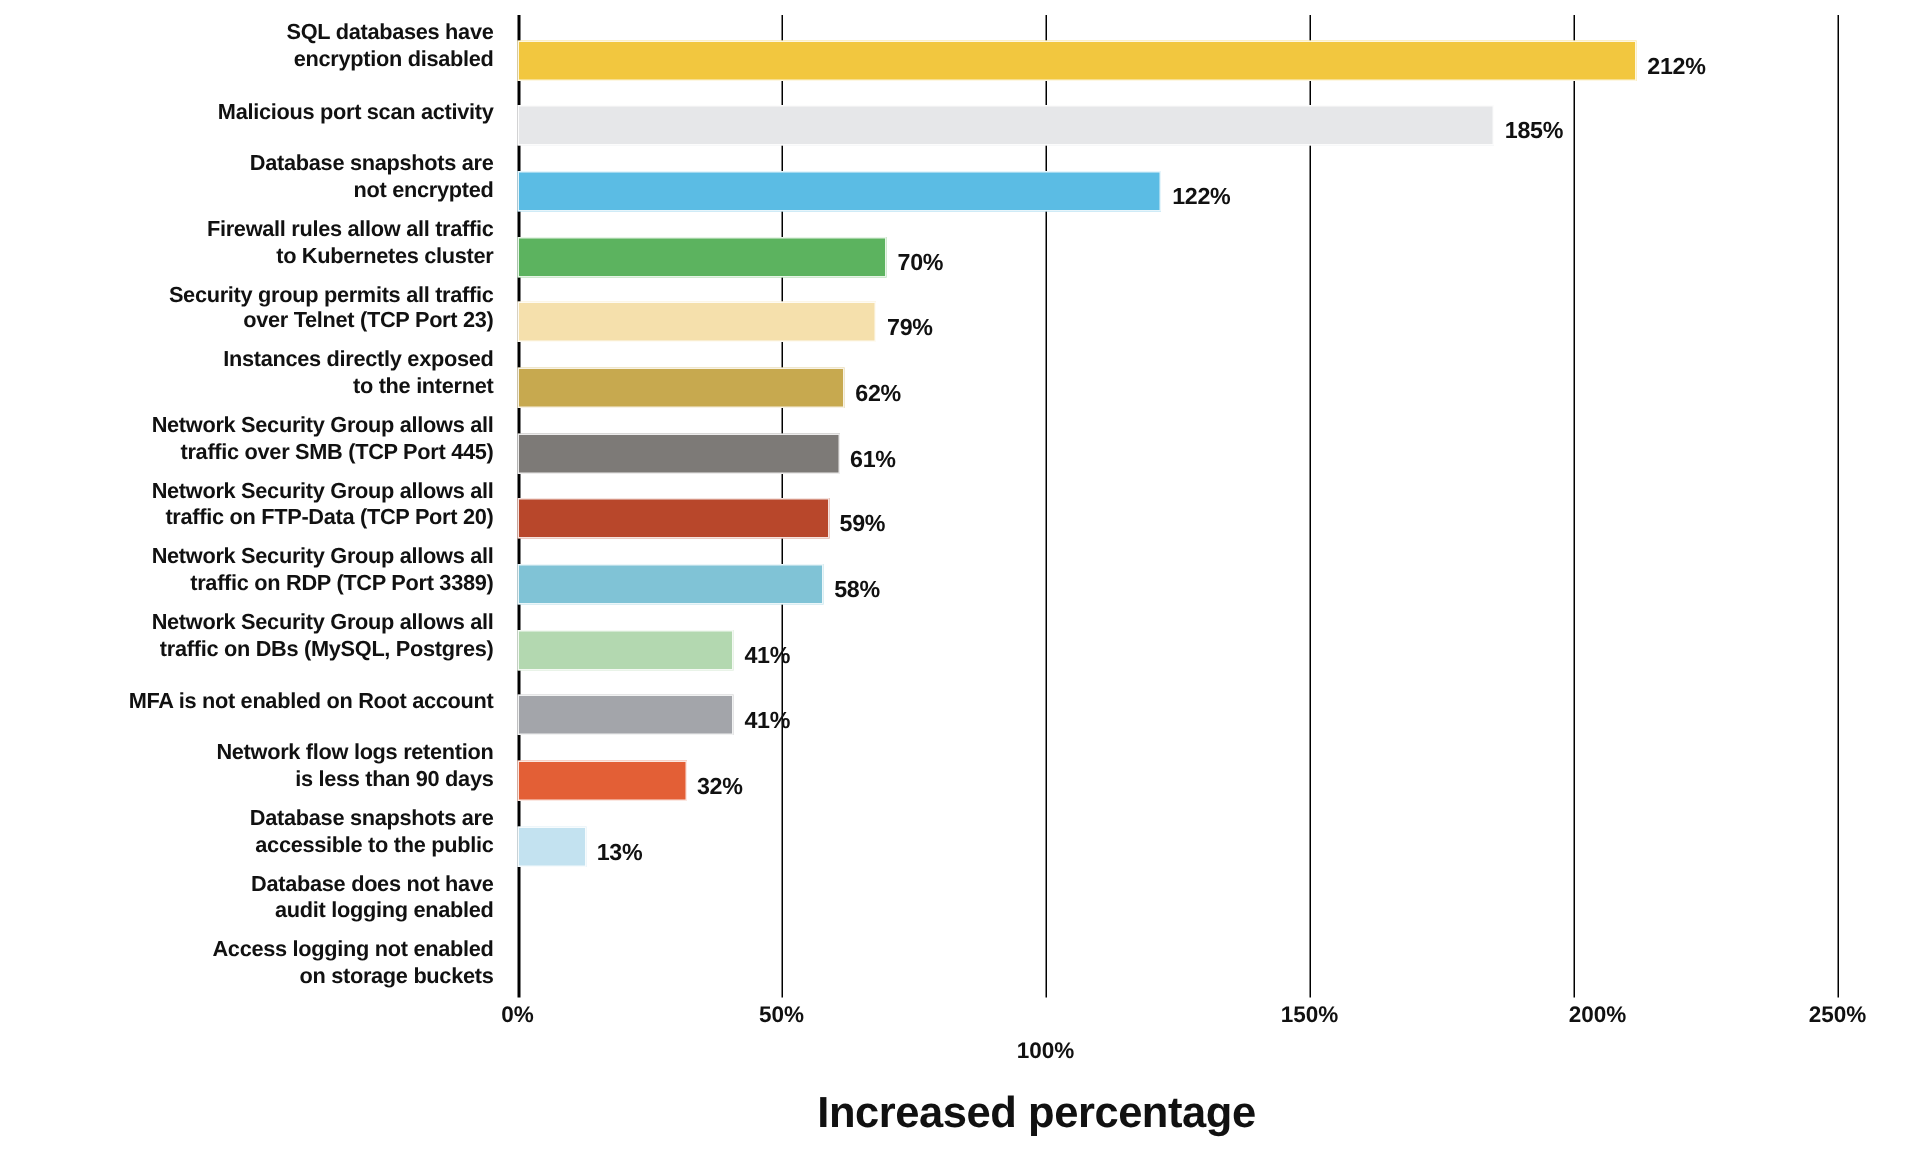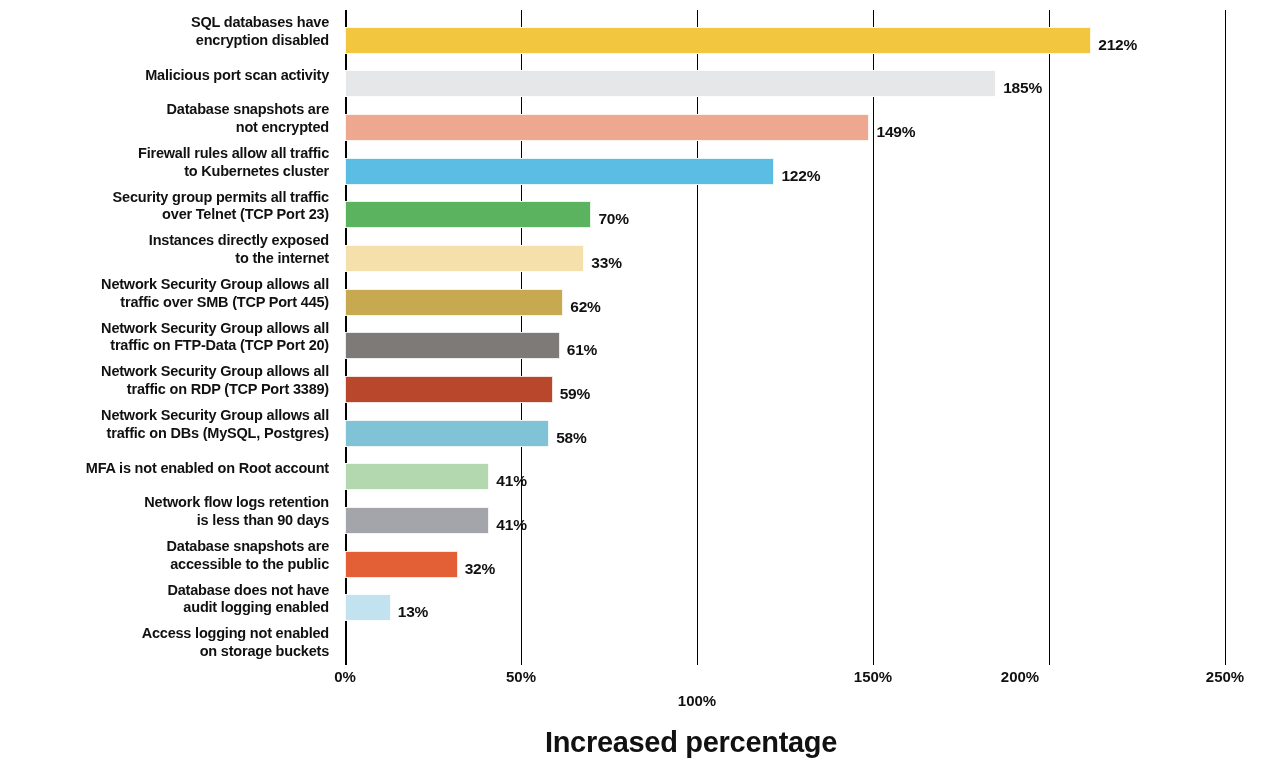--- a/index.html
+++ b/index.html
@@ -239,34 +239,30 @@
     <div class="rows" id="rows">
         <div class="row">
           <div class="bar" style="width: 746.24px; background: rgb(242, 199, 63);"></div>
           <div class="bar-value">212%</div>
         </div>
         <div class="row">
           <div class="bar" style="width: 651.2px; background: rgb(230, 231, 233);"></div>
           <div class="bar-value">185%</div>
         </div>
         <div class="row">
-          <div class="bar" style="width: 524.48px; background: rgb(238, 168, 144);"></div>
-          <div class="bar-value">149%</div>
-        </div>
-        <div class="row">
           <div class="bar" style="width: 429.44px; background: rgb(91, 188, 228);"></div>
           <div class="bar-value">122%</div>
         </div>
         <div class="row">
           <div class="bar" style="width: 246.4px; background: rgb(92, 179, 95);"></div>
           <div class="bar-value">70%</div>
         </div>
         <div class="row">
           <div class="bar" style="width: 239.36px; background: rgb(245, 224, 172);"></div>
-          <div class="bar-value">33%</div>
+          <div class="bar-value">79%</div>
         </div>
         <div class="row">
           <div class="bar" style="width: 218.24px; background: rgb(199, 169, 79);"></div>
           <div class="bar-value">62%</div>
         </div>
         <div class="row">
           <div class="bar" style="width: 214.72px; background: rgb(125, 122, 119);"></div>
           <div class="bar-value">61%</div>
         </div>
         <div class="row">
@@ -294,21 +290,21 @@
           <div class="bar-value">13%</div>
         </div>
       </div>
   </div>
 
   <div class="x-ticks" id="x-ticks">
       <div class="x-tick" style="left: 0px;">0%</div>
       <div class="x-tick" style="left: 176px;">50%</div>
       <div class="x-tick" style="left: 352px; margin-top: 24px;">100%</div>
       <div class="x-tick" style="left: 528px;">150%</div>
-      <div class="x-tick" style="left: 675px;">200%</div>
+      <div class="x-tick" style="left: 720px;">200%</div>
       <div class="x-tick" style="left: 880px; text-align: right;">250%</div>
     </div>
 
   <div class="x-title">
     <span class="x-title-inner">Increased percentage</span>
   </div>
 
 </div>
 
 </body></html>

